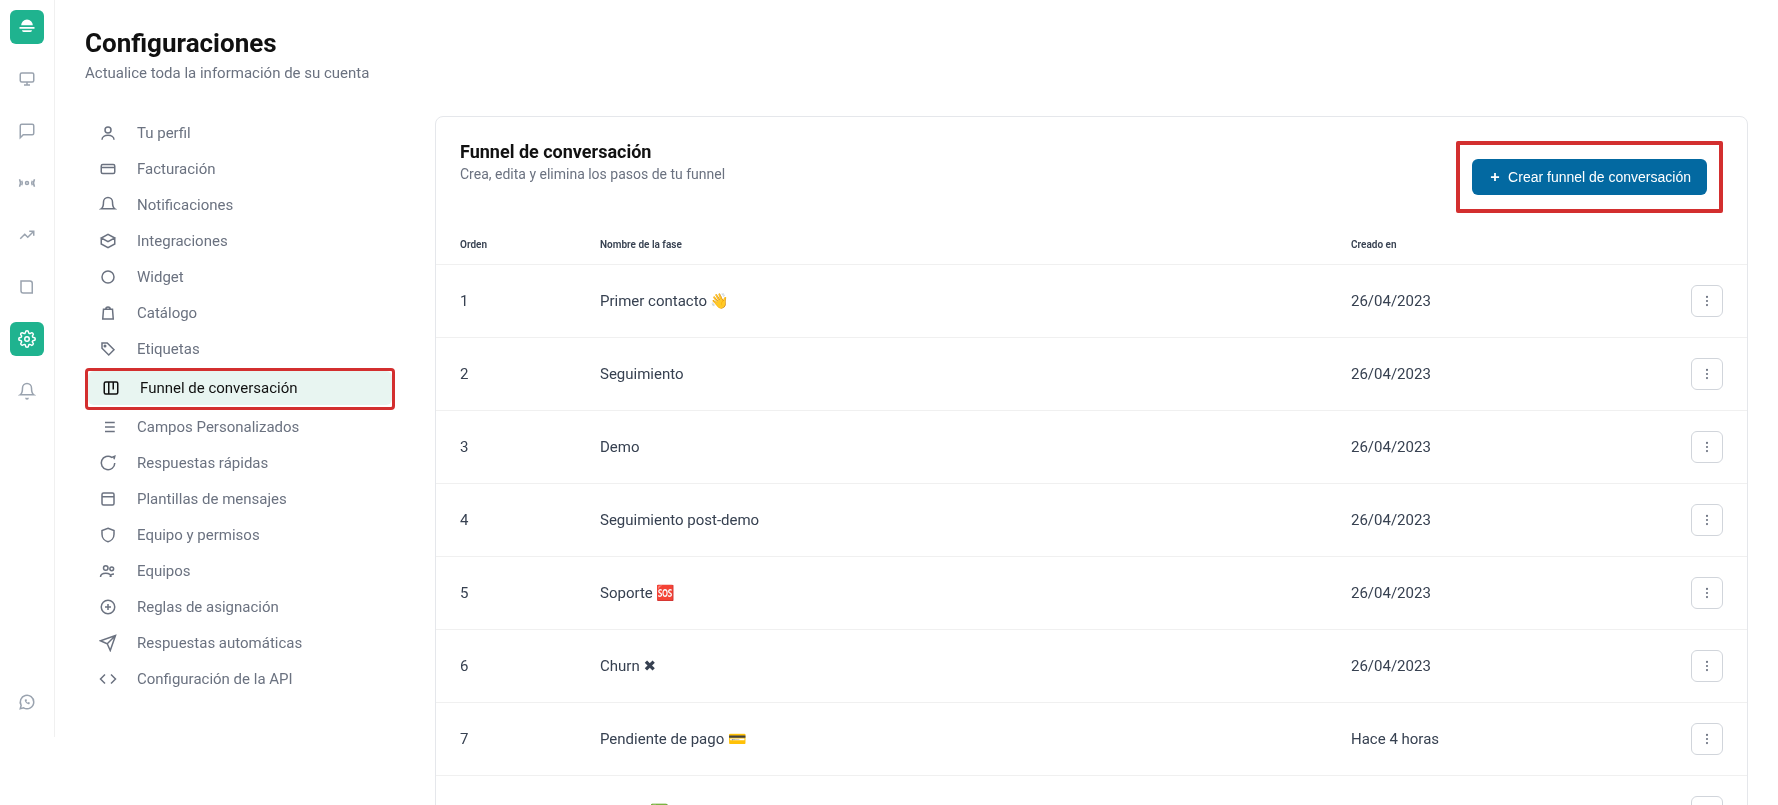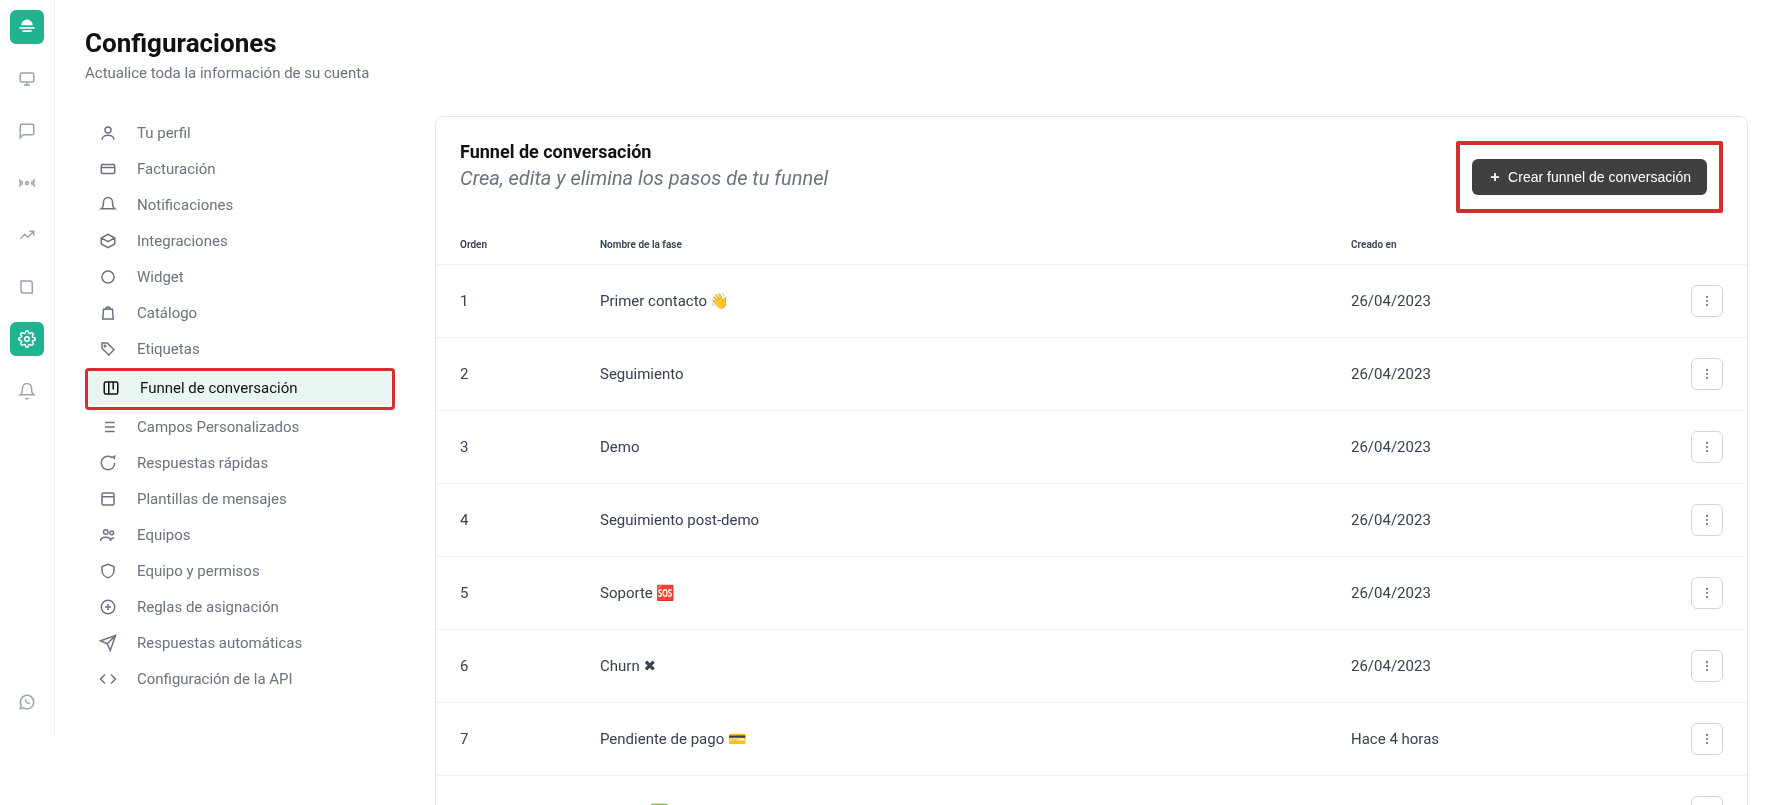--- a/index.html
+++ b/index.html
@@ -73,23 +73,23 @@
     flex: 1;
     border: 1px solid #e5e7eb;
     border-radius: 8px;
     padding: 0;
   }
   .panel-header {
     display: flex; justify-content: space-between; align-items: flex-start;
     padding: 24px 24px 16px 24px;
   }
   .panel-title { font-size: 18px; font-weight: 700; color: #111; margin-bottom: 4px; }
-  .panel-subtitle { font-size: 20px; color: #6b7280; font-style: italic; }
+  .panel-subtitle { font-size: 14px; color: #6b7280; }
   .create-btn {
-    background: #404040;
+    background: #0369a1;
     color: #fff;
     border: none;
     border-radius: 6px;
     padding: 10px 16px;
     font-size: 14px;
     cursor: pointer;
     display: flex; align-items: center; gap: 6px;
   }
   .create-btn-wrap {
     border: 4px solid #d32f2f;
@@ -258,31 +258,31 @@
         </div>
         <div class="settings-item">
           <svg viewBox="0 0 24 24" fill="none" stroke="currentColor" stroke-width="2">
               <rect x="4" y="4" width="16" height="16" rx="2"></rect>
               <path d="M4 9h16"></path>
             </svg>
           <span>Plantillas de mensajes</span>
         </div>
         <div class="settings-item">
           <svg viewBox="0 0 24 24" fill="none" stroke="currentColor" stroke-width="2">
+              <path d="M12 3l8 3v5c0 5-3.5 9-8 10-4.5-1-8-5-8-10V6l8-3z"></path>
+            </svg>
+          <span>Equipo y permisos</span>
+        </div>
+        <div class="settings-item">
+          <svg viewBox="0 0 24 24" fill="none" stroke="currentColor" stroke-width="2">
               <circle cx="9" cy="8" r="3"></circle>
               <circle cx="17" cy="9" r="2.5"></circle>
               <path d="M2 20c0-3 3-5 7-5s7 2 7 5M15 20c0-2 2-4 5-4"></path>
             </svg>
           <span>Equipos</span>
-        </div>
-        <div class="settings-item">
-          <svg viewBox="0 0 24 24" fill="none" stroke="currentColor" stroke-width="2">
-              <path d="M12 3l8 3v5c0 5-3.5 9-8 10-4.5-1-8-5-8-10V6l8-3z"></path>
-            </svg>
-          <span>Equipo y permisos</span>
         </div>
         <div class="settings-item">
           <svg viewBox="0 0 24 24" fill="none" stroke="currentColor" stroke-width="2">
               <circle cx="12" cy="12" r="9"></circle>
               <path d="M12 8v8M8 12h8"></path>
             </svg>
           <span>Reglas de asignación</span>
         </div>
         <div class="settings-item">
           <svg viewBox="0 0 24 24" fill="none" stroke="currentColor" stroke-width="2">

